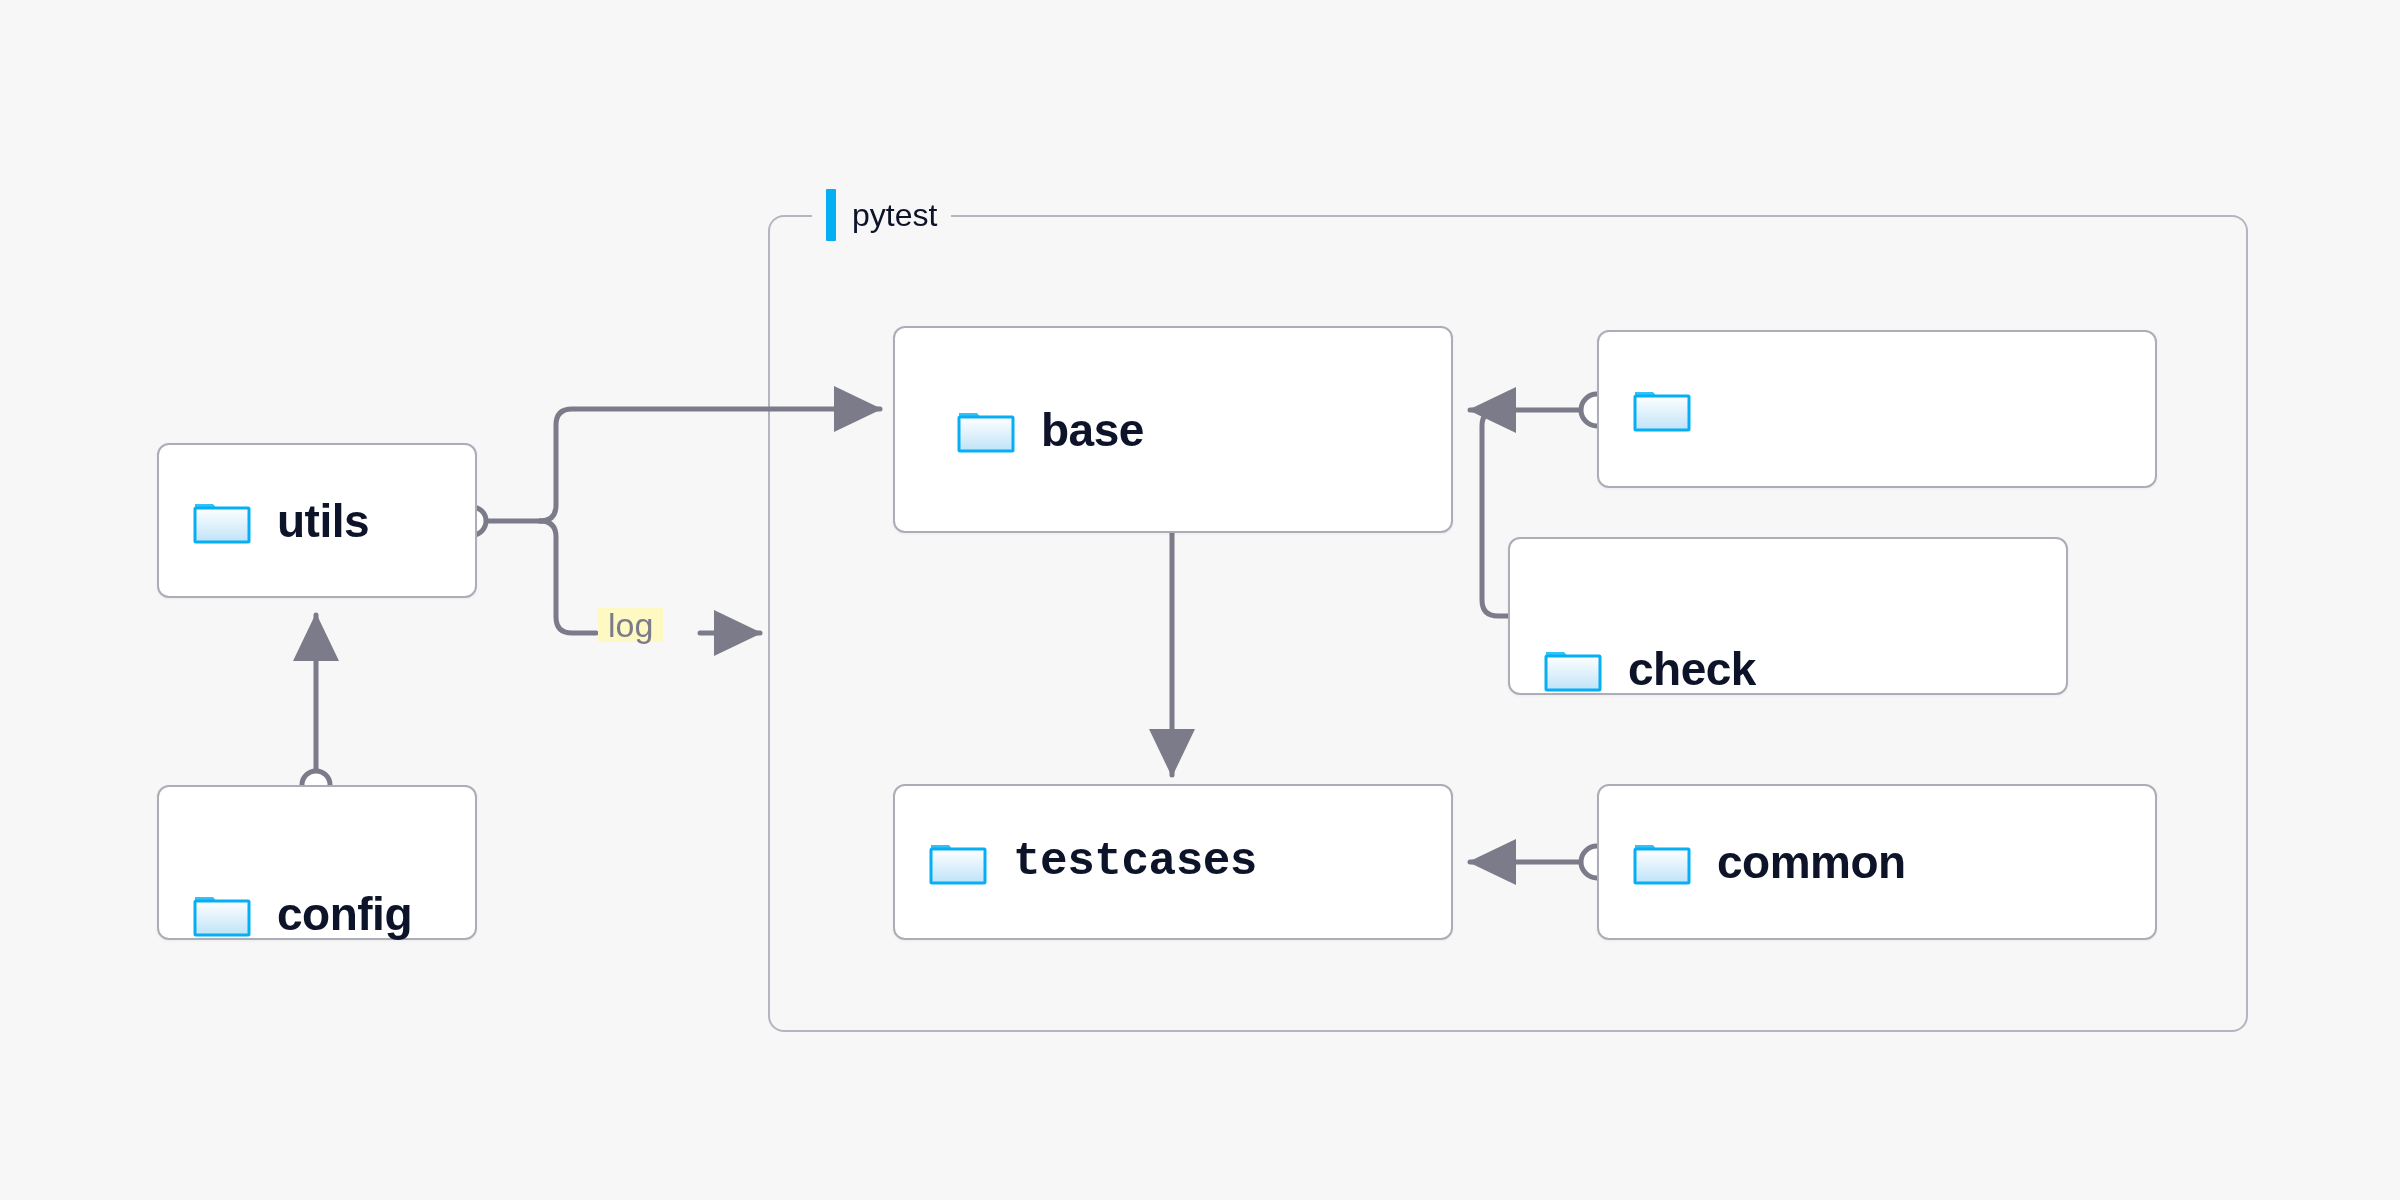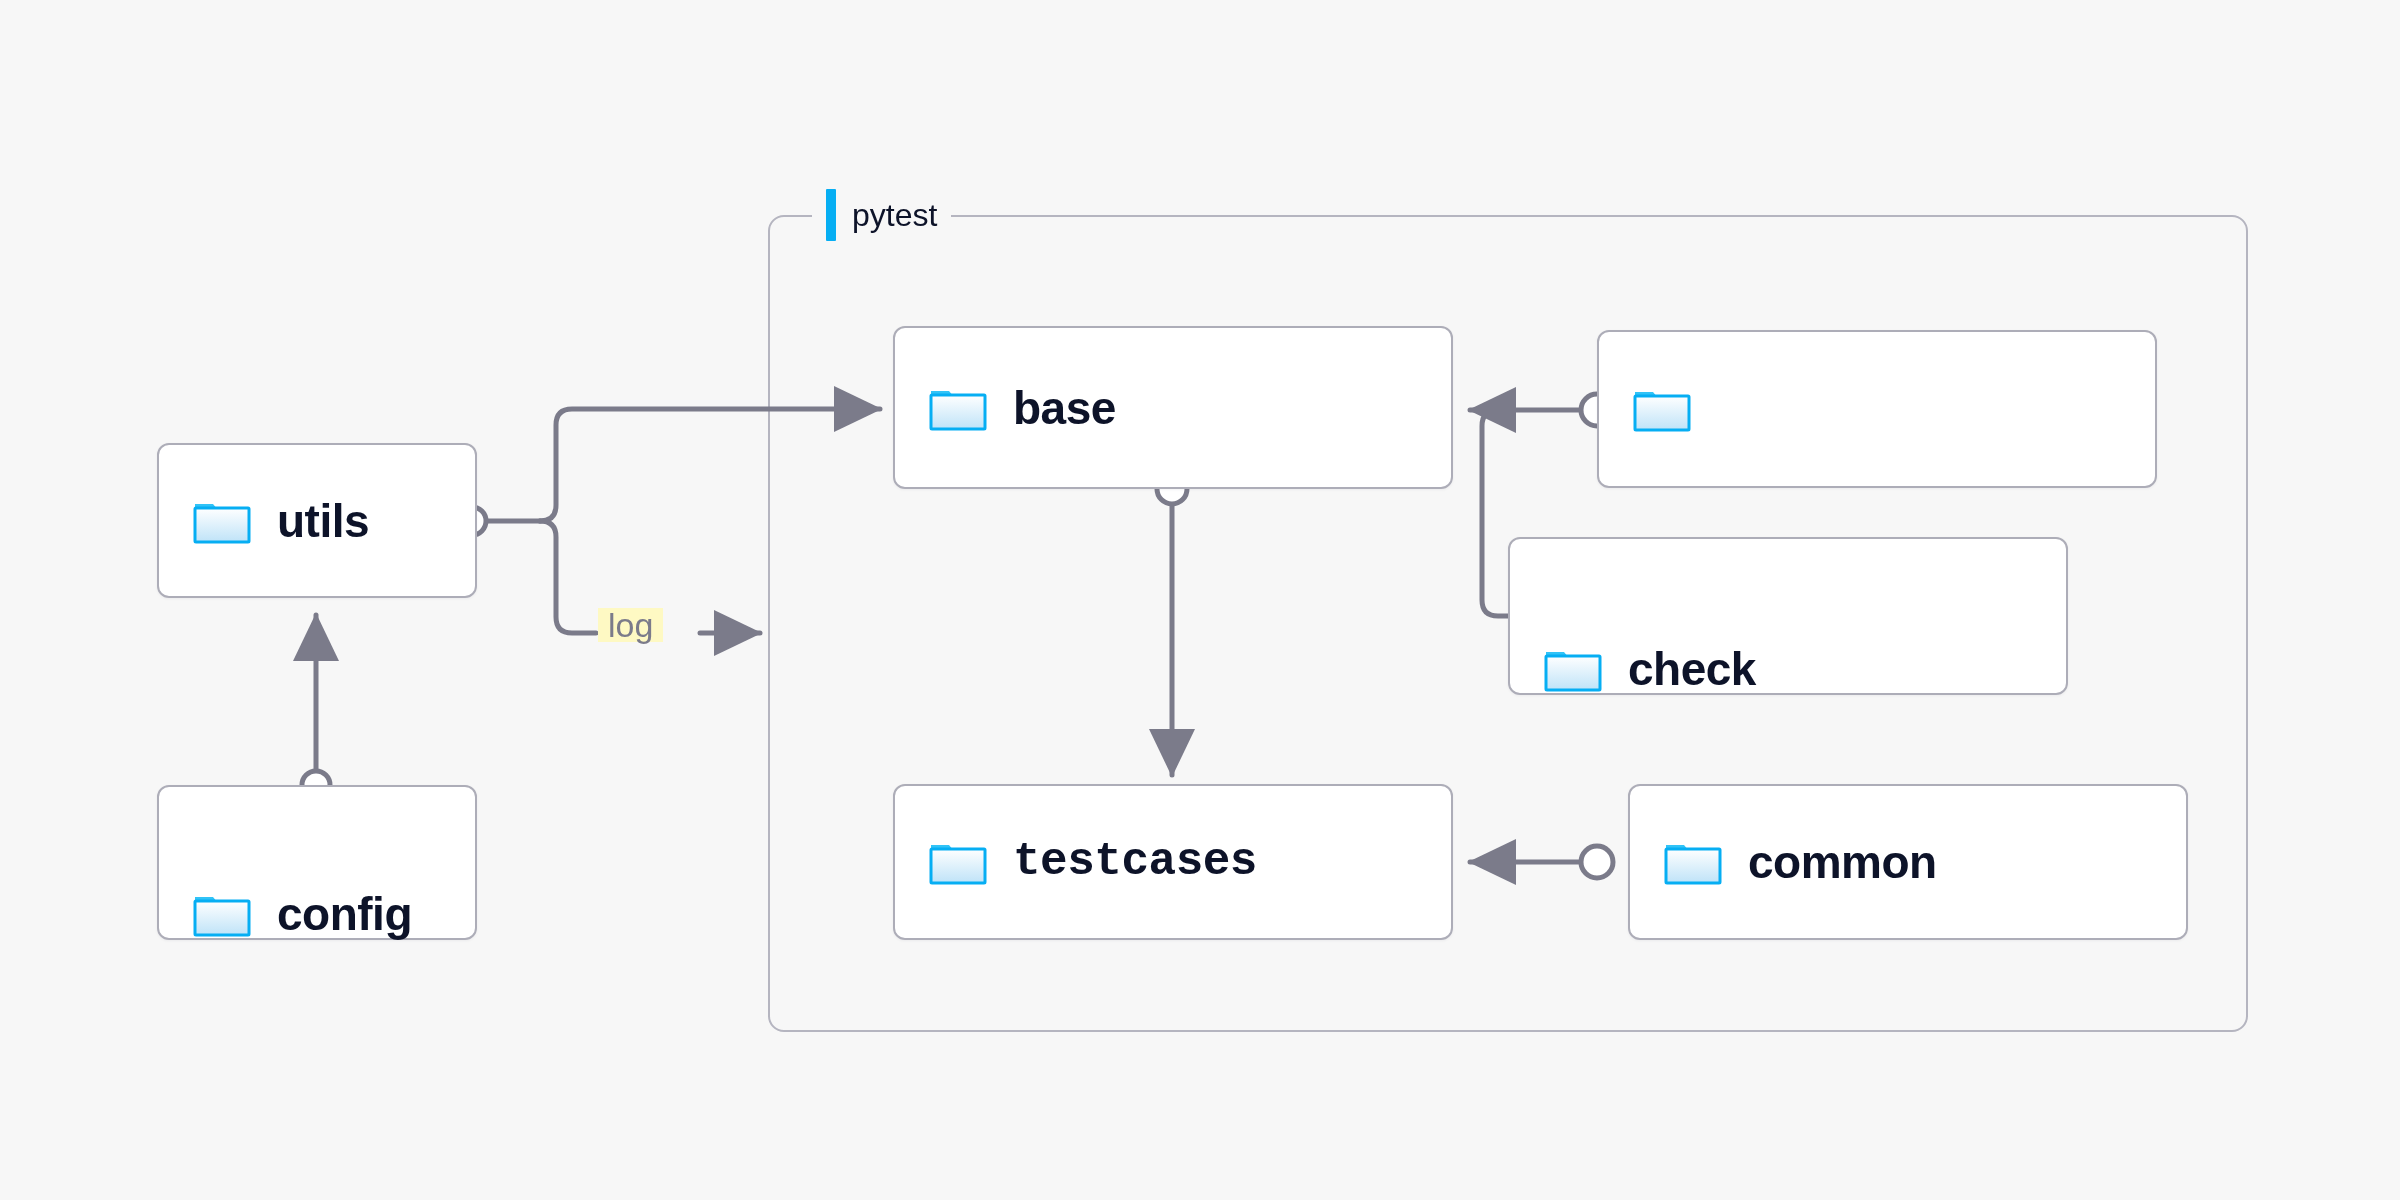--- a/index.html
+++ b/index.html
@@ -148,21 +148,21 @@
           </linearGradient>
             </defs>
           <path d="M2,7 h18 l5,6 h31 v3 H2 Z" fill="#31c3f7"></path>
           <rect x="2" y="11" width="54" height="34" rx="1" fill="url(#g2)" stroke="#06aef3" stroke-width="3"></rect>
         </svg>
       </span>
       <span class="node-label">config</span>
     </div>
   </div>
 
-  <div class="node" style="left:893px; top:326px; width:560px; height:163px;">
+  <div class="node" style="left:893px; top:326px; width:560px; height:207px;padding-left:28px;">
     <div class="node-inner">
       <span class="folder">
         <svg viewBox="0 0 58 48">
           <defs>
               <linearGradient id="g3" x1="0" y1="0" x2="0" y2="1">
             <stop offset="0%" stop-color="#ffffff"></stop>
                 <stop offset="100%" stop-color="#bfe3f8"></stop>
           </linearGradient>
             </defs>
           <path d="M2,7 h18 l5,6 h31 v3 H2 Z" fill="#31c3f7"></path>
@@ -219,21 +219,21 @@
           </linearGradient>
             </defs>
           <path d="M2,7 h18 l5,6 h31 v3 H2 Z" fill="#31c3f7"></path>
           <rect x="2" y="11" width="54" height="34" rx="1" fill="url(#g6)" stroke="#06aef3" stroke-width="3"></rect>
         </svg>
       </span>
       <span class="node-label">check</span>
     </div>
   </div>
 
-  <div class="node" style="left:1597px; top:784px; width:560px; height:156px;margin-left:31px;">
+  <div class="node" style="left:1597px; top:784px; width:560px; height:156px;">
     <div class="node-inner">
       <span class="folder">
         <svg viewBox="0 0 58 48">
           <defs>
               <linearGradient id="g7" x1="0" y1="0" x2="0" y2="1">
             <stop offset="0%" stop-color="#ffffff"></stop>
                 <stop offset="100%" stop-color="#bfe3f8"></stop>
           </linearGradient>
             </defs>
           <path d="M2,7 h18 l5,6 h31 v3 H2 Z" fill="#31c3f7"></path>

